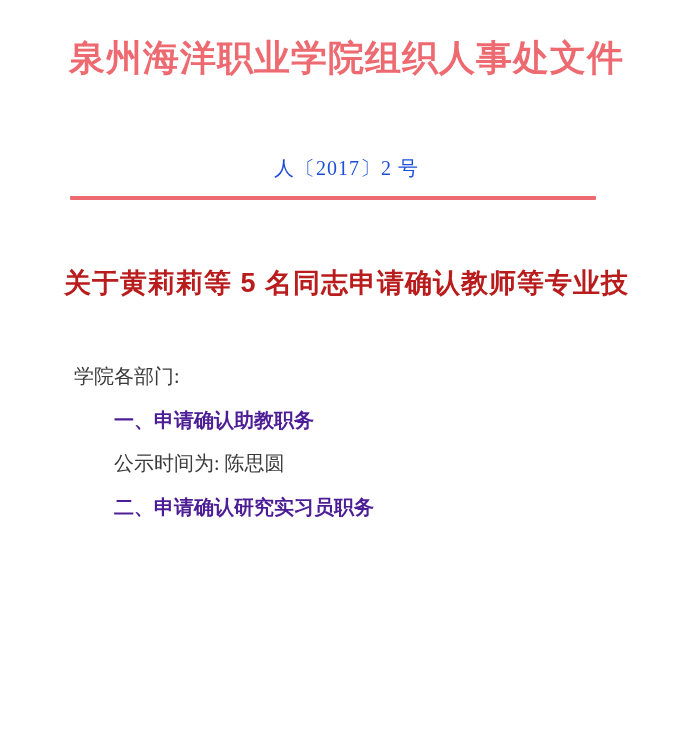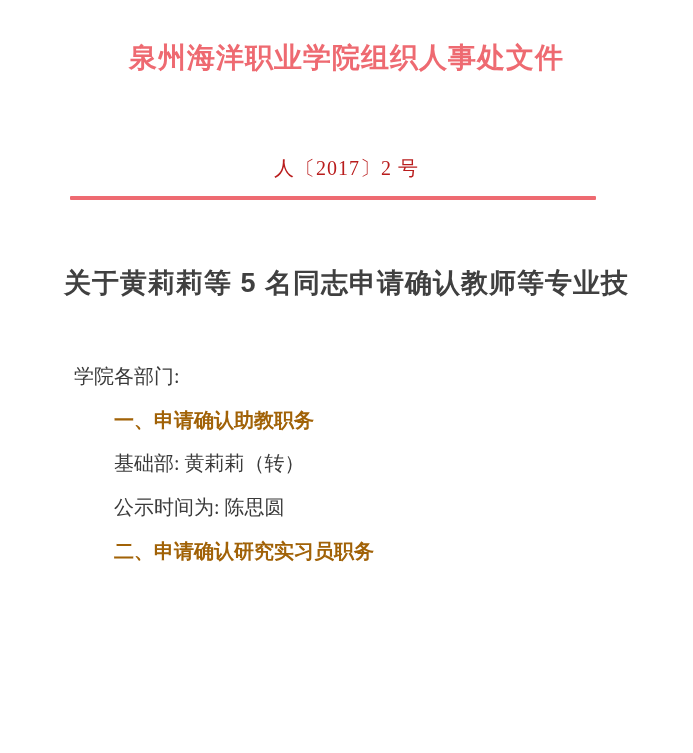--- a/index.html
+++ b/index.html
@@ -14,49 +14,49 @@
     background: #ffffff;
     overflow: hidden;
     font-family: "Liberation Serif", "DejaVu Serif", serif;
     color: #3a3a3a;
   }
   .org-title {
     padding-top: 33px;
     text-align: center;
     font-family: "Liberation Sans", "DejaVu Sans", sans-serif;
     font-weight: bold;
-    font-size: 28px;
+    font-size: 36px;
     line-height: 50px;
     letter-spacing: 1px;
     color: var(--accent, #ee6a71);
     white-space: nowrap;
   }
   .doc-number {
     margin-top: 72px;
     text-align: center;
     font-size: 20px;
     line-height: 26px;
     letter-spacing: 1px;
-    color: #b91c1c;
+    color: #1d4ed8;
   }
   .red-rule {
     margin: 15px 0 0 70px;
     width: 526px;
     height: 4px;
     background: var(--accent, #ee6a71);
     border-radius: 1px;
   }
   .doc-title {
     margin: 53px 0 0 0;
     text-align: center;
     font-family: "Liberation Sans", "DejaVu Sans", sans-serif;
     font-weight: bold;
     font-size: 27px;
     line-height: 60px;
-    color: #404040;
+    color: #b91c1c;
   }
   .doc-title .t-line {
     display: block;
     letter-spacing: 1px;
   }
   .body-block {
     margin: 45px 66px 0 68px;
     font-size: 20px;
     line-height: 37.7px;
   }
@@ -67,21 +67,21 @@
   .para {
     text-align: justify;
     text-indent: 2em;
   }
   .ind {
     text-indent: 2em;
   }
   .heading {
     font-family: "Liberation Sans", "DejaVu Sans", sans-serif;
     font-weight: bold;
-    color: #a16207;
+    color: #4c1d95;
   }
 </style>
 </head>
 <body>
 
 <div class="page">
 
   <div class="org-title">泉州海洋职业学院组织人事处文件</div>
 
   <div class="doc-number">人〔2017〕2 号</div>
@@ -91,21 +91,20 @@
   <h1 class="doc-title">
     <span class="t-line">关于黄莉莉等 5 名同志申请确认教师等专业技</span>
   </h1>
 
   <div class="body-block">
     <p>学院各部门:</p>
 
 
     <p class="ind heading">一、申请确认助教职务</p>
 
-    <p class="ind">基础部: 黄莉莉（转）</p>
 
     <p class="ind">公示时间为: 陈思圆</p>
 
 
     <p class="ind heading">二、申请确认研究实习员职务</p>
   </div>
 
 </div>
 
 </body></html>

